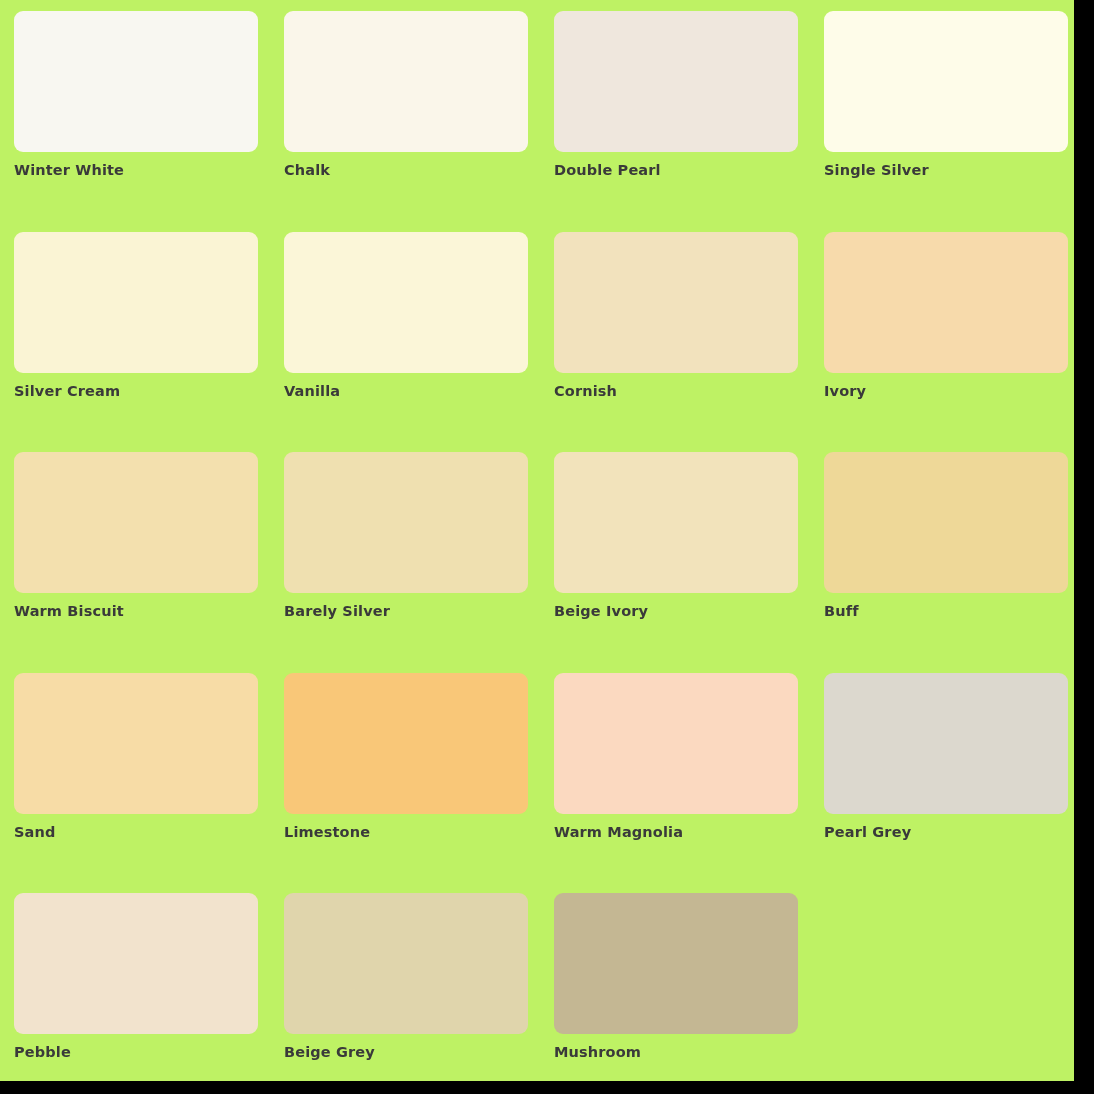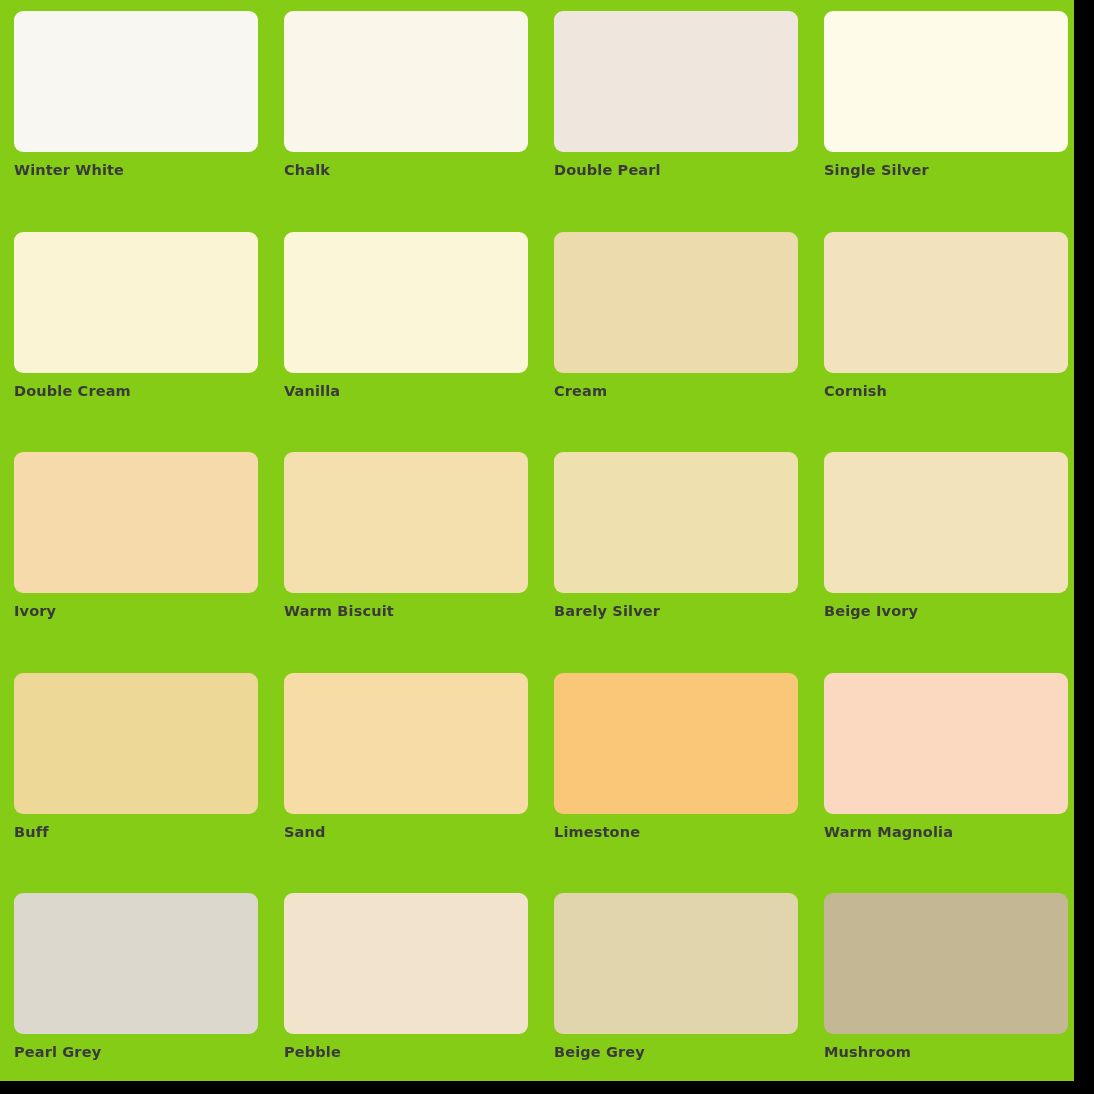--- a/index.html
+++ b/index.html
@@ -13,21 +13,21 @@
     overflow: hidden;
     font-family: "DejaVu Sans", "Liberation Sans", sans-serif;
   }
 
   #palette-page {
     position: absolute;
     left: 0;
     top: 0;
     width: 1074px;
     height: 1081px;
-    background: #84cc16;
+    background: #bef264;
     overflow: hidden;
   }
 
   #swatch-grid {
     position: absolute;
     left: 14px;
     top: 11px;
     width: 1053px;
     display: grid;
     grid-template-columns: repeat(4, 244px);
@@ -97,32 +97,28 @@
       <span class="swatch-label">Double Pearl</span>
     </div>
 
     <div class="swatch-cell">
       <div class="swatch-chip" style="background-color: rgb(254, 252, 233);"></div>
       <span class="swatch-label">Single Silver</span>
     </div>
 
     <div class="swatch-cell">
       <div class="swatch-chip" style="background-color: rgb(250, 244, 212);"></div>
-      <span class="swatch-label">Double Cream</span>
+      <span class="swatch-label">Silver Cream</span>
     </div>
 
     <div class="swatch-cell">
       <div class="swatch-chip" style="background-color: rgb(251, 246, 216);"></div>
       <span class="swatch-label">Vanilla</span>
     </div>
 
-    <div class="swatch-cell">
-      <div class="swatch-chip" style="background-color: rgb(236, 220, 173);"></div>
-      <span class="swatch-label">Cream</span>
-    </div>
 
     <div class="swatch-cell">
       <div class="swatch-chip" style="background-color: rgb(242, 226, 189);"></div>
       <span class="swatch-label">Cornish</span>
     </div>
 
     <div class="swatch-cell">
       <div class="swatch-chip" style="background-color: rgb(247, 218, 171);"></div>
       <span class="swatch-label">Ivory</span>
     </div>

